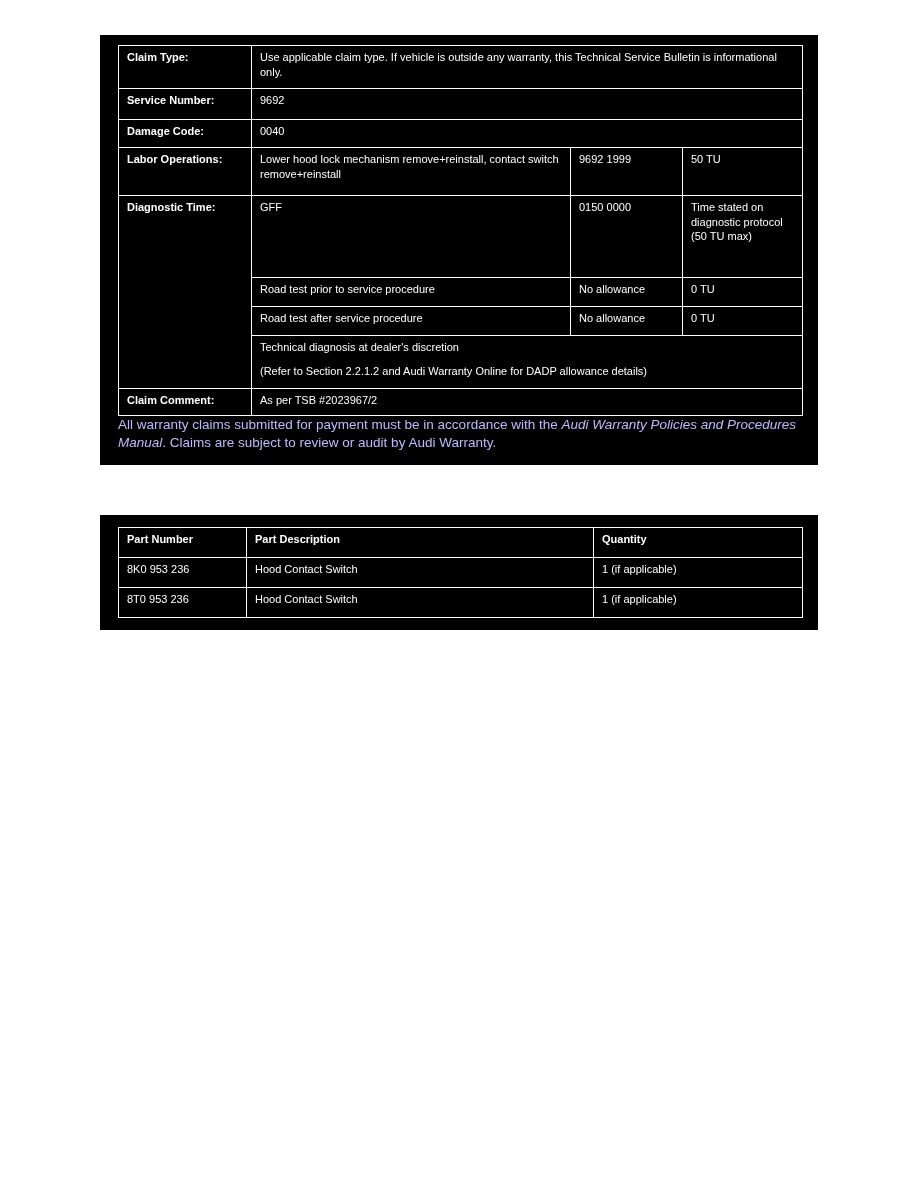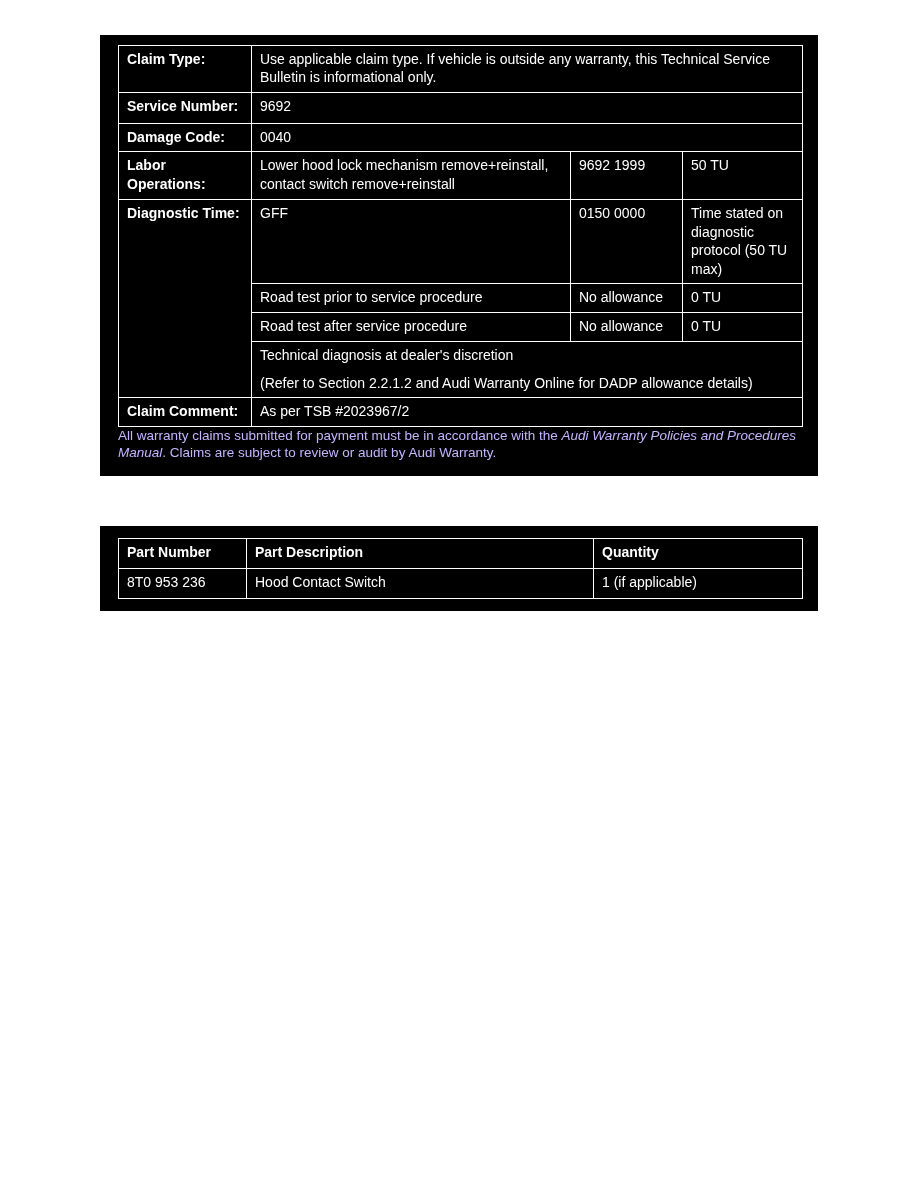--- a/index.html
+++ b/index.html
@@ -26,21 +26,21 @@
     table-layout: fixed;
     width: 684px;
     background: #000000;
   }
   td, th {
     border: 1px solid #ffffff;
     padding: 4px 8px 5px 8px;
     vertical-align: top;
     text-align: left;
     line-height: 1.32;
-    font-size: 14px;
+    font-size: 11px;
     font-weight: normal;
     color: #ffffff;
     overflow: hidden;
     word-wrap: break-word;
   }
   .bold { font-weight: bold; }
   .italic { font-style: italic; }
 
   tr.r-claim-type    { height: 43px; }
   tr.r-service-number{ height: 31px; }
@@ -134,19 +134,24 @@
     </colgroup>
     <thead>
       <tr>
         <th class="bold">Part Number</th>
         <th class="bold">Part Description</th>
         <th class="bold">Quantity</th>
       </tr>
     </thead>
     <tbody>
       <tr>
+        <td>8K0 953 236</td>
+        <td>Hood Contact Switch</td>
+        <td>1 (if applicable)</td>
+      </tr>
+      <tr>
         <td>8T0 953 236</td>
         <td>Hood Contact Switch</td>
         <td>1 (if applicable)</td>
       </tr>
     </tbody>
   </table>
 </div>
 
 </body></html>

